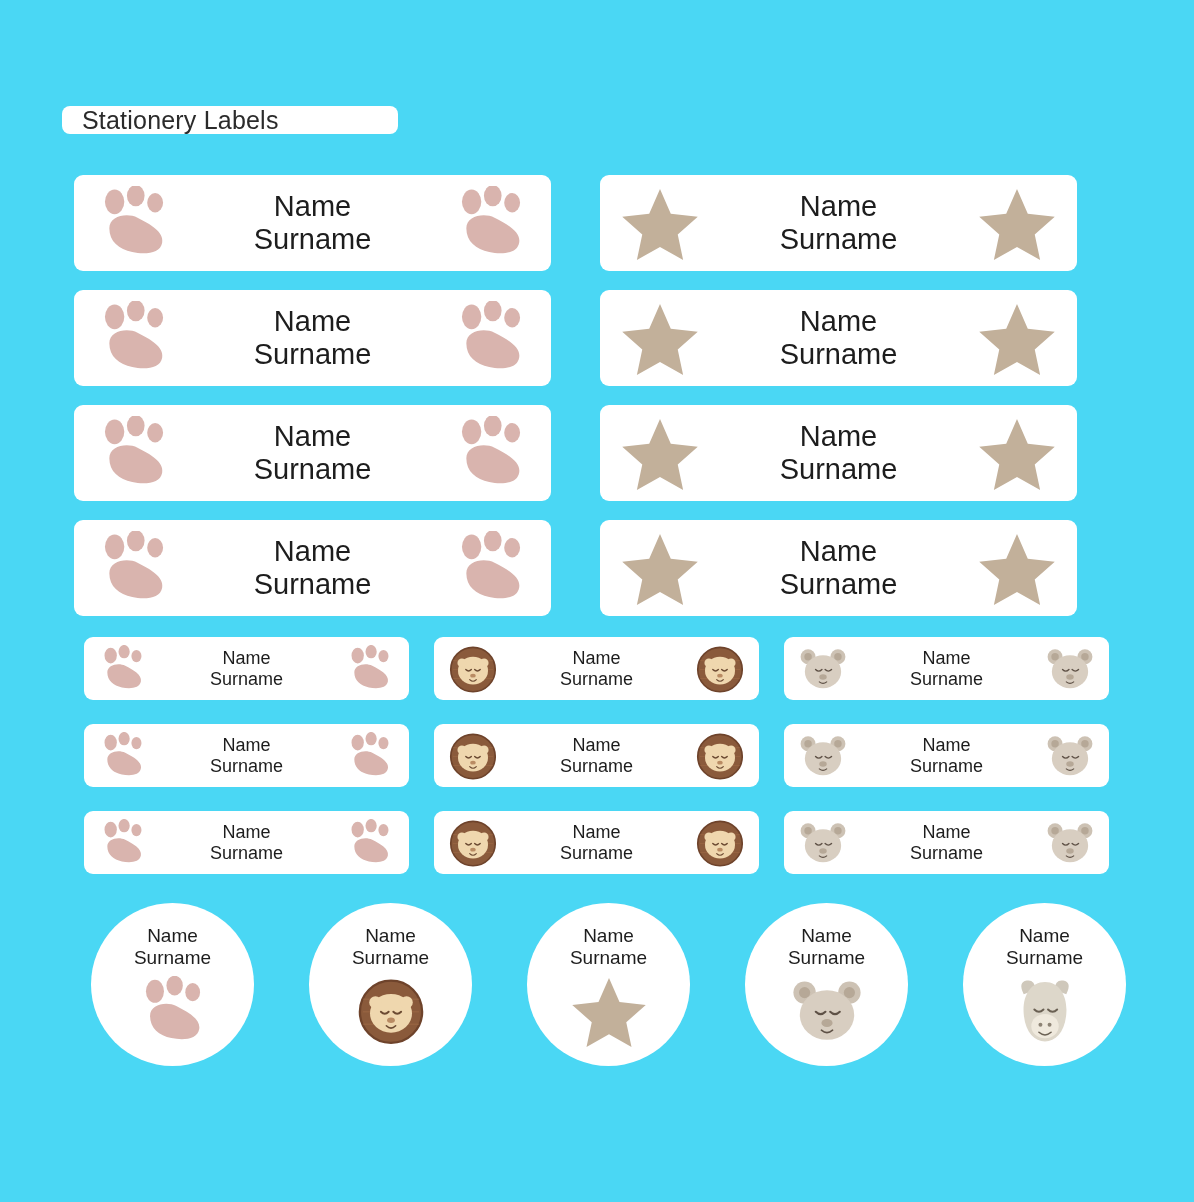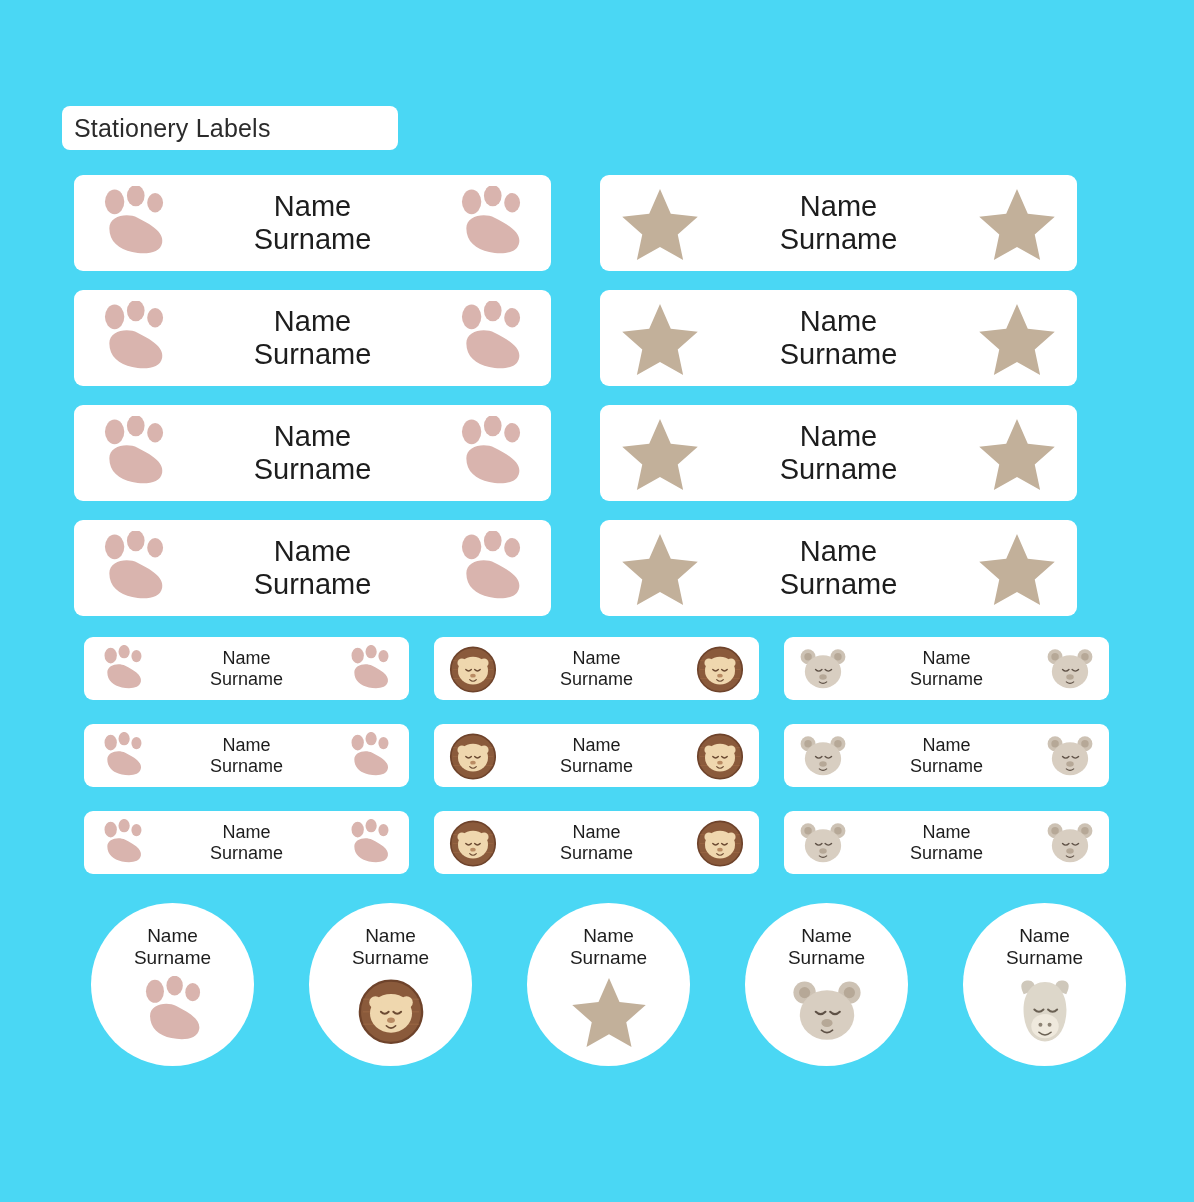--- a/index.html
+++ b/index.html
@@ -19,26 +19,26 @@
     height: 1202px;
     box-sizing: border-box;
   }
 
   
   .title-chip {
     position: absolute;
     left: 62px;
     top: 106px;
     width: 336px;
-    height: 44px;
+    height: 28px;
     background: #ffffff;
     border-radius: 8px;
     display: flex;
     align-items: center;
-    padding-left: 12px;
+    padding-left: 20px;
     box-sizing: border-box;
   }
   .title-chip span {
     font-size: 25px;
     color: #2b2b2b;
     letter-spacing: 0.2px;
   }
 
   
   .label {

